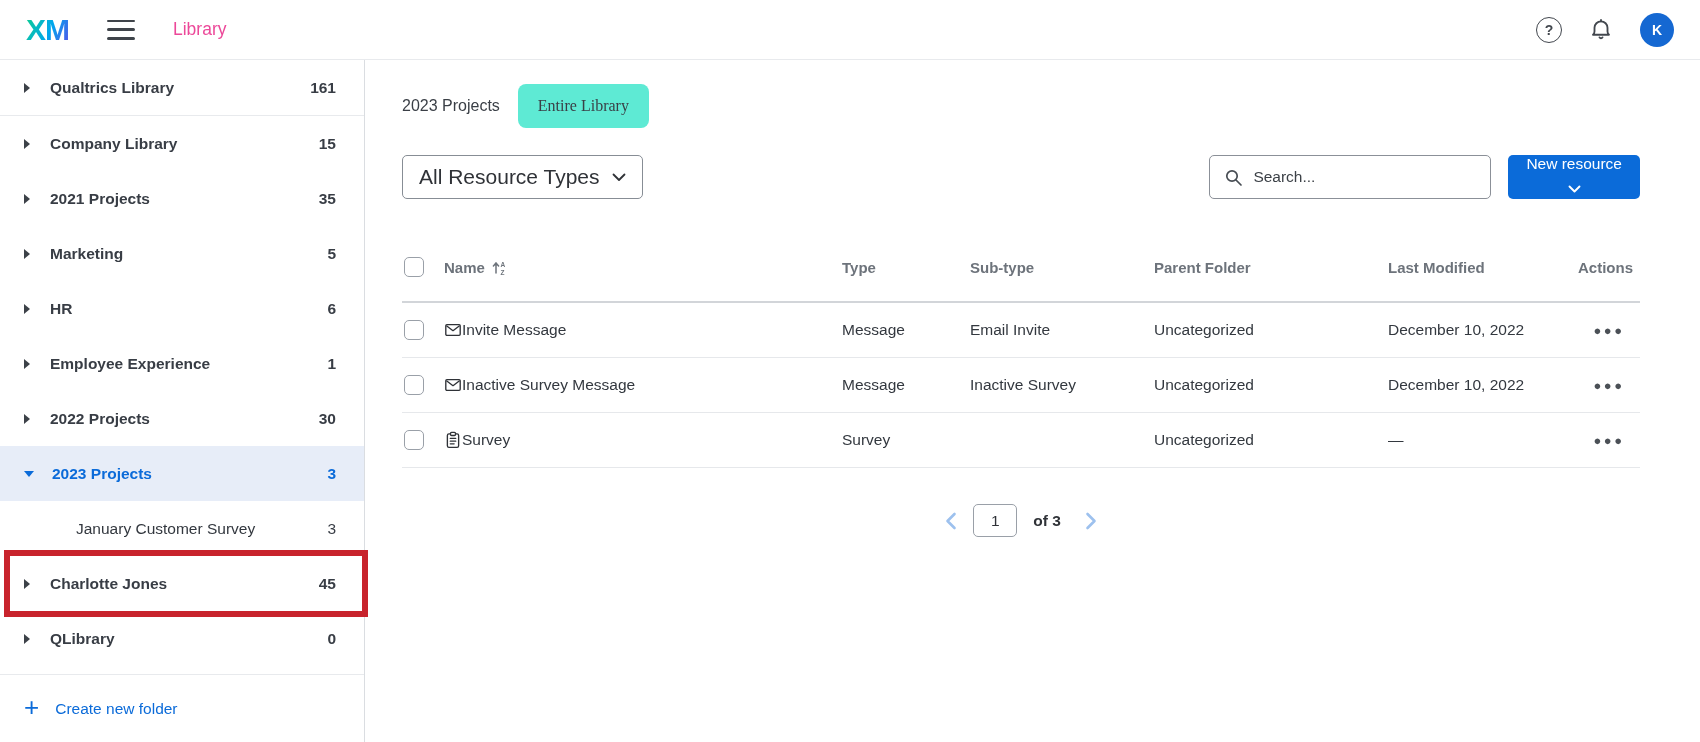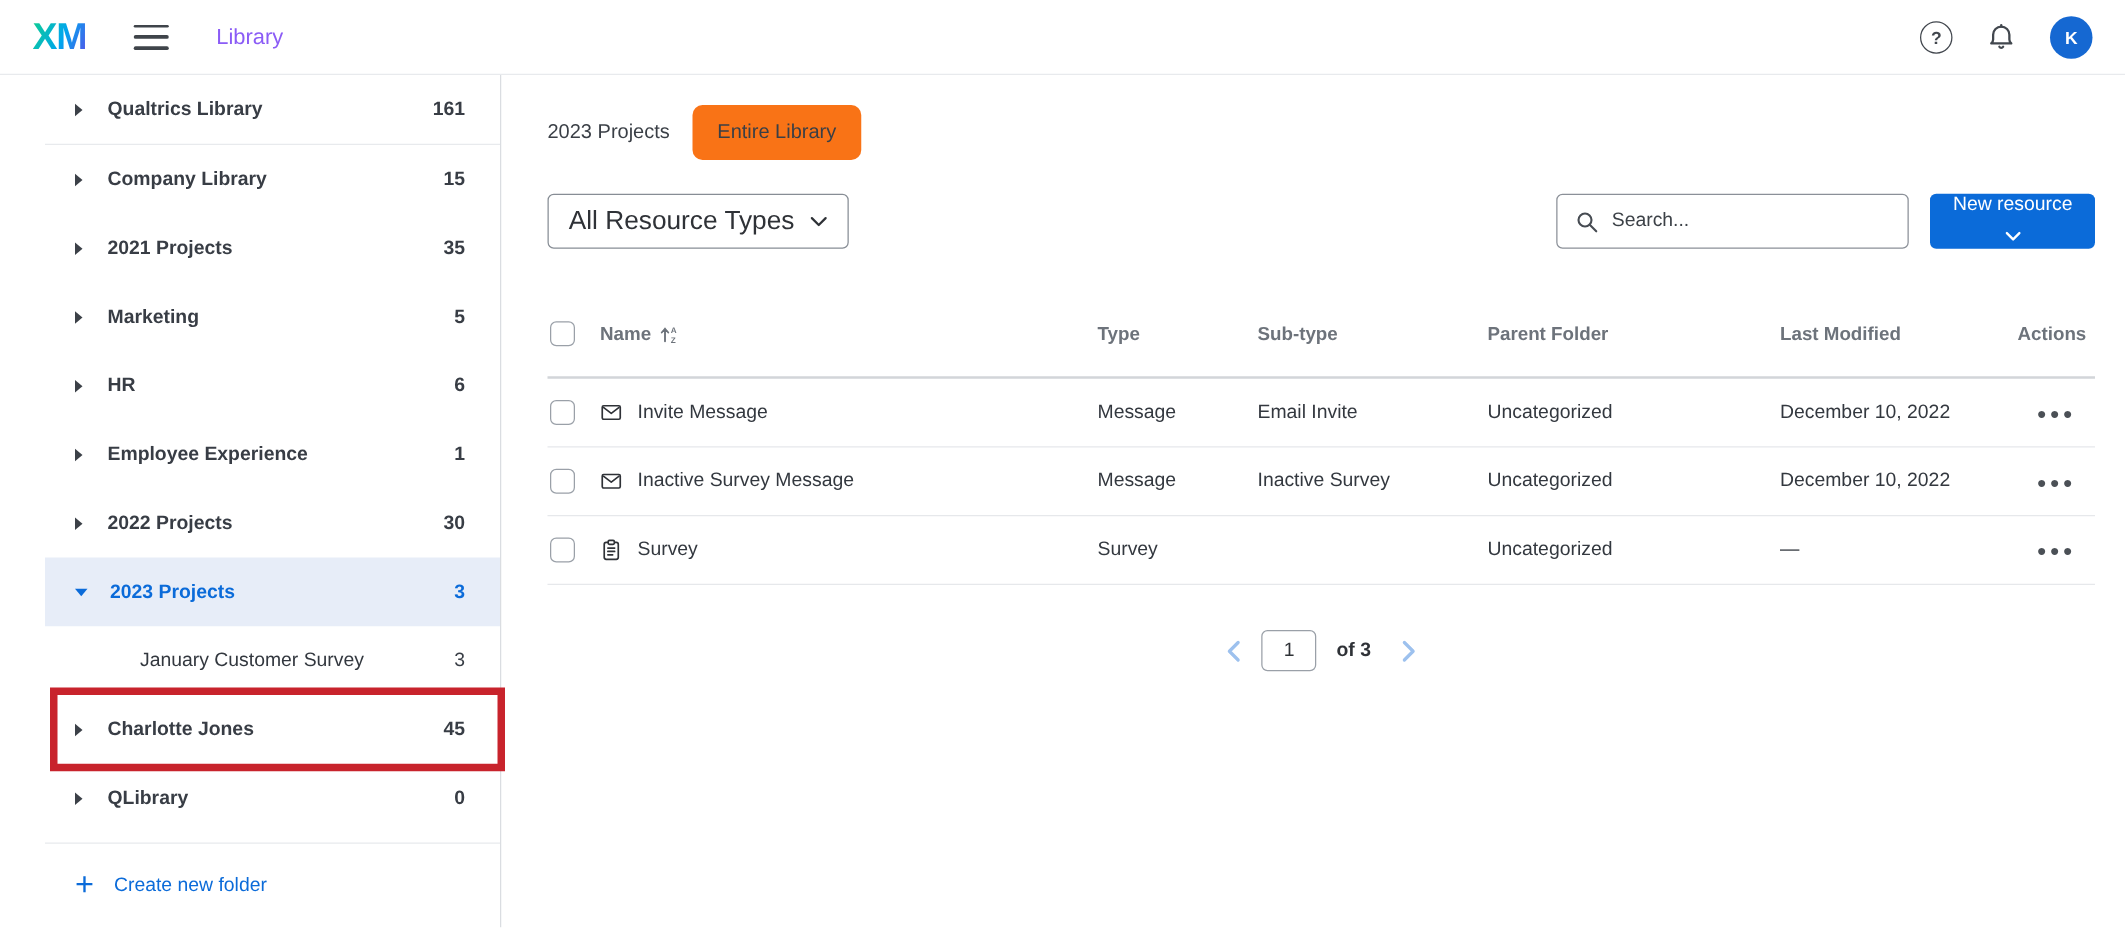--- a/index.html
+++ b/index.html
@@ -6,29 +6,29 @@
   html,body { width:1700px; height:742px; overflow:hidden; background:#fff;
     font-family:"Liberation Sans", sans-serif; color:#2f3237; }
 
   
   .topbar { height:60px; display:flex; align-items:center; border-bottom:1px solid #e8eaed; padding:18px 26px; }
   .logo { font-size:30px; font-weight:800; letter-spacing:-1px;
     background:linear-gradient(115deg,#0fd08c 0%,#00a6ee 55%,#5b4ee9 100%);
     -webkit-background-clip:text; background-clip:text; color:transparent; margin-right:38px; }
   .hamburger { width:28px; height:20px; display:flex; flex-direction:column; justify-content:space-between; cursor:pointer; margin-right:38px; }
   .hamburger span { display:block; height:2.6px; background:#3f444a; border-radius:2px; }
-  .page-title { font-size:17.5px; color:#8b5cf6; }
+  .page-title { font-size:17.5px; color:#ec4899; }
   .topbar-right { margin-left:auto; display:flex; align-items:center; gap:26px; }
   .help-circle { width:26px; height:26px; border:1.9px solid #42474e; border-radius:50%;
     display:flex; align-items:center; justify-content:center; font-size:14px; font-weight:700; color:#42474e; }
   .avatar { width:34px; height:34px; border-radius:50%; background:#1568d2; color:#fff;
     display:flex; align-items:center; justify-content:center; font-size:14px; font-weight:700; }
 
   
-  .shell { display:flex; height:682px;padding-left:36px; }
+  .shell { display:flex; height:682px; }
   .sidebar { width:365px; border-right:1px solid #dadde1; position:relative; flex-shrink:0; }
   .main { flex:1; padding:0 60px 0 37px; }
 
   
   .s-row { height:55px; display:flex; align-items:center; padding:0 28px 0 24px; cursor:pointer; }
   .caret { width:0; height:0; border-left:6.5px solid #3c4148; border-top:5px solid transparent;
     border-bottom:5px solid transparent; margin-right:20px; flex-shrink:0; }
   .caret.down { border-left:5px solid transparent; border-right:5px solid transparent;
     border-top:6.5px solid #0b6bd9; border-bottom:none; margin-right:18px; }
   .caret.hidden { visibility:hidden; }
@@ -43,21 +43,21 @@
     border:6px solid #c8232c; pointer-events:none; z-index:5; }
   .sidebar-footer { position:absolute; left:0; right:0; bottom:0; height:68px;
     border-top:1px solid #e8eaed; display:flex; align-items:center; padding:0 24px; }
   .create-folder { display:flex; align-items:center; gap:16px; color:#0b6bd9; font-size:15.5px; cursor:pointer; }
   .plus-glyph { font-size:26px; font-weight:300; line-height:1; margin-top:-3px; }
 
   
   .tabs { display:flex; align-items:center; gap:18px; margin-top:24px; }
   .tab { font-size:16px; color:#3a3f46; padding:13px 20px; border-radius:8px; cursor:pointer; }
   .tab.first { padding-left:0; padding-right:0; }
-  .tab.active { background:#f97316; }
+  .tab.active { background:#5eead4;font-family:Liberation Serif, serif; }
 
   
   .controls { margin-top:27px; display:flex; align-items:center; }
   .dropdown { display:flex; align-items:center; gap:12px; border:1px solid #878d95; border-radius:5px;
     height:44px; padding:0 16px; font-size:21px; color:#2f3237; cursor:pointer; background:#fff; }
   .controls-right { margin-left:auto; display:flex; align-items:center; gap:17px; }
   .searchbox { display:flex; align-items:center; gap:10px; border:1px solid #8b9098; border-radius:5px;
     height:44px; width:282px; padding:0 14px; background:#fff; }
   .searchbox input { border:none; outline:none; font-size:15.5px; color:#7f1d1d; width:100%;
     font-family:"Liberation Sans", sans-serif; background:transparent; }
@@ -66,21 +66,21 @@
     border-radius:5px; height:44px; padding:0 18px; font-size:15.5px; cursor:pointer;
     font-family:"Liberation Sans", sans-serif;flex-direction:column; }
 
   
   .table { margin-top:34px; width:1238px; }
   .trow { display:grid; grid-template-columns:42px 398px 128px 184px 234px 190px 62px; align-items:center; }
   .thead { height:70px; border-bottom:2px solid #d2d5d9; }
   .th { font-size:15px; font-weight:700; color:#6d737b; display:flex; align-items:center; gap:6px; }
   .tbody-row { height:55px; border-bottom:1px solid #e6e8eb; font-size:15.5px; color:#33383f; }
   .checkbox { width:20px; height:20px; border:1.6px solid #9aa0a8; border-radius:5px; background:#fff; cursor:pointer; }
-  .name-cell { display:flex; align-items:flex-start; gap:12px; }
+  .name-cell { display:flex; align-items:flex-start; }
   .row-icon { display:flex; align-items:center; }
   .actions-cell { display:flex; justify-content:center; }
   .ellipsis { color:#4b5056; font-size:13px; letter-spacing:2.5px; font-weight:700; cursor:pointer; }
 
   
   .pagination { margin-top:36px; display:flex; align-items:center; justify-content:center; gap:16px; }
   .page-chevron { display:flex; align-items:center; cursor:default; }
   .page-input { width:44px; height:33px; border:1px solid #9aa0a8; border-radius:5px; text-align:center;
     font-size:15.5px; color:#2f3237; font-family:"Liberation Sans", sans-serif; outline:none; }
   .page-of { font-size:15.5px; font-weight:700; color:#2f3237; }

